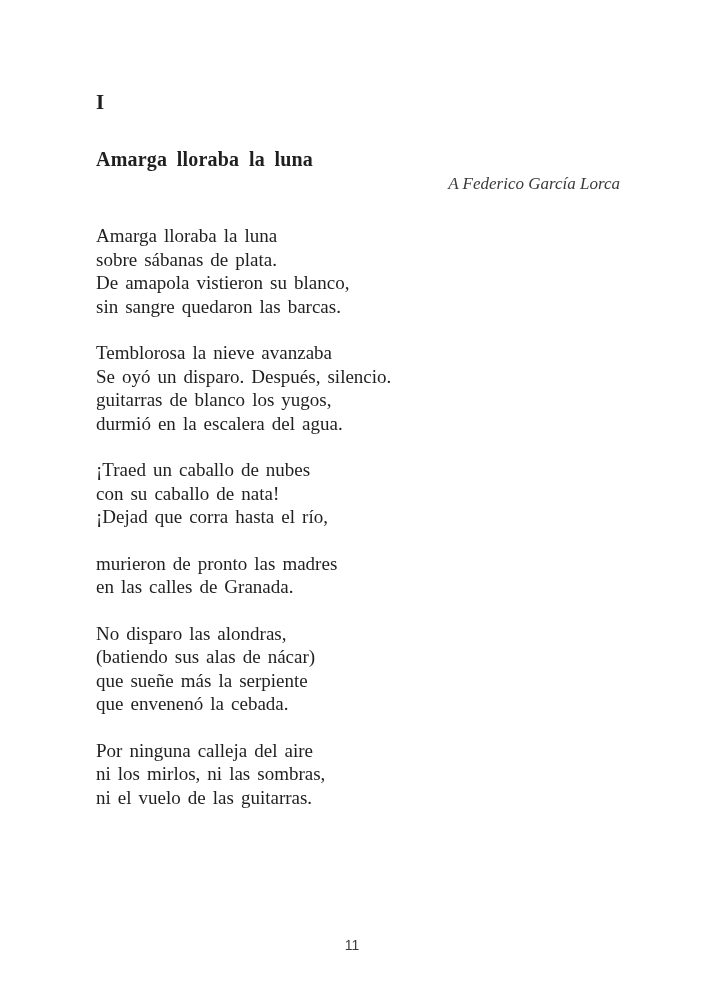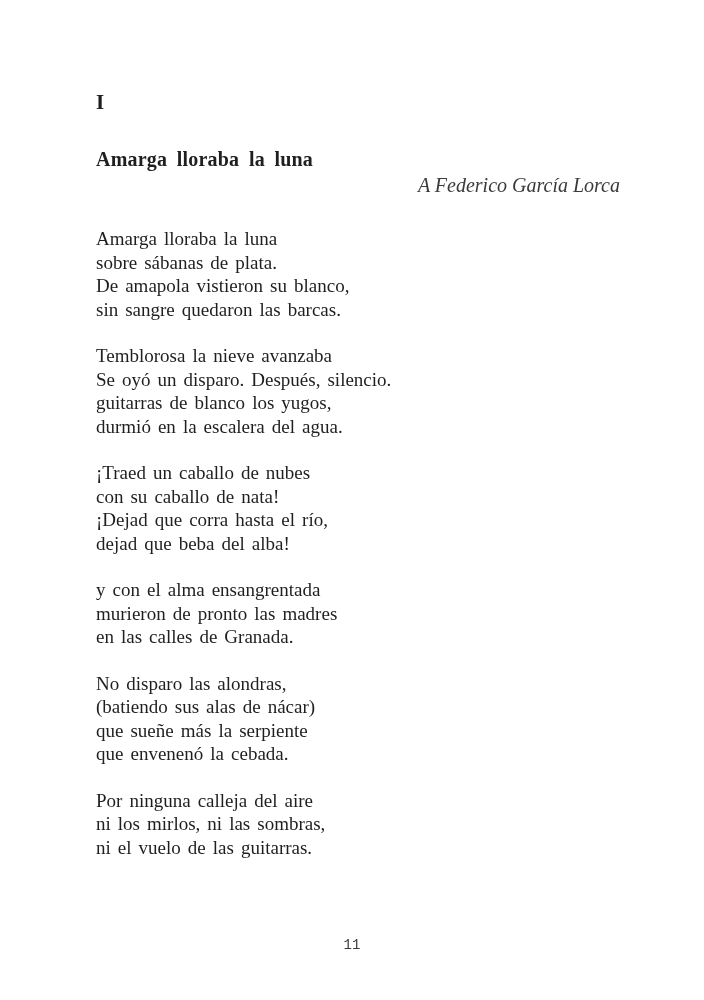--- a/index.html
+++ b/index.html
@@ -28,21 +28,21 @@
     margin: 0 0 33px 0;
   }
   .poem-title {
     font-size: 20px;
     font-weight: bold;
     word-spacing: 0.22em;
     letter-spacing: 0.2px;
     margin: 0 0 3px 0;
   }
   .dedication {
-    font-size: 20px;
+    font-size: 17px;
     font-style: italic;
     text-align: right;
     color: #3a3a3a;
     margin: 0 0 30px 0;
   }
   .poem {
     font-size: 19px;
   }
   .stanza {
     margin: 0 0 23px 0;
@@ -51,21 +51,21 @@
     line-height: 23.5px;
     word-spacing: 0.12em;
     white-space: nowrap;
   }
   .page-number {
     position: absolute;
     left: 0;
     right: 0;
     bottom: 47px;
     text-align: center;
-    font-family: Liberation Mono, monospace;
+    font-family: Liberation Sans, sans-serif;
     font-size: 14px;
     color: #3c3c3c;
   }
 </style>
 </head>
 <body>
 
 <div class="page">
   <div class="content">
 
@@ -88,25 +88,23 @@
         <div class="line">Temblorosa la nieve avanzaba</div>
         <div class="line">Se oyó un disparo. Después, silencio.</div>
         <div class="line">guitarras de blanco los yugos,</div>
         <div class="line">durmió en la escalera del agua.</div>
       </div>
 
       <div class="stanza">
         <div class="line">¡Traed un caballo de nubes</div>
         <div class="line">con su caballo de nata!</div>
         <div class="line">¡Dejad que corra hasta el río,</div>
-        <div class="line">dejad que beba del alba!</div>
       </div>
 
       <div class="stanza">
-        <div class="line">y con el alma ensangrentada</div>
         <div class="line">murieron de pronto las madres</div>
         <div class="line">en las calles de Granada.</div>
       </div>
 
       <div class="stanza">
         <div class="line">No disparo las alondras,</div>
         <div class="line">(batiendo sus alas de nácar)</div>
         <div class="line">que sueñe más la serpiente</div>
         <div class="line">que envenenó la cebada.</div>
       </div>

